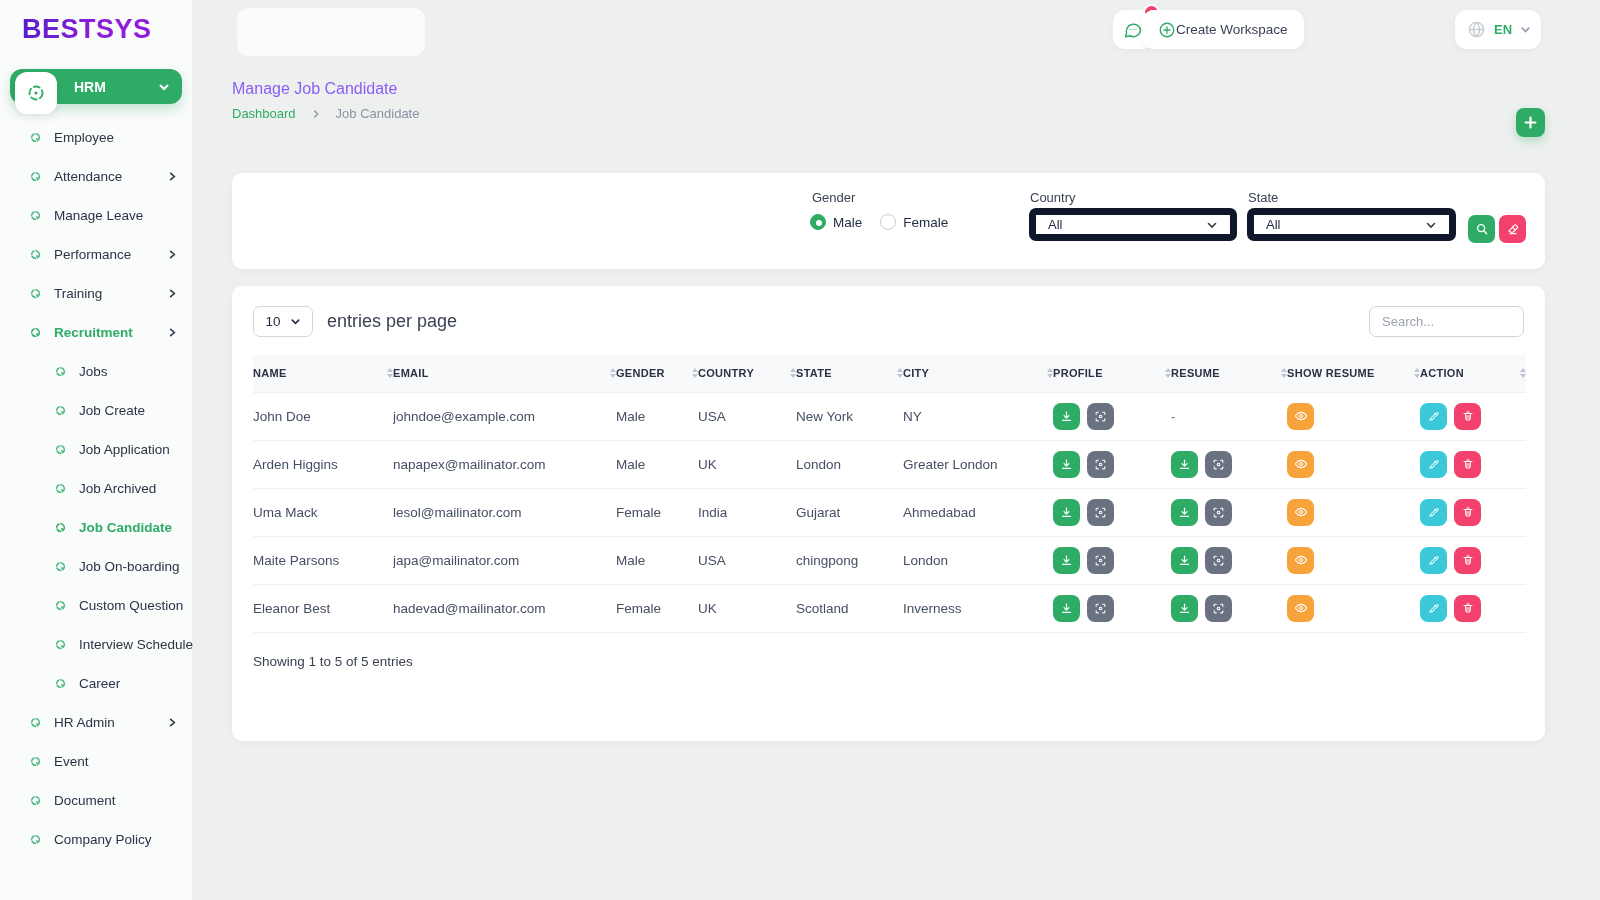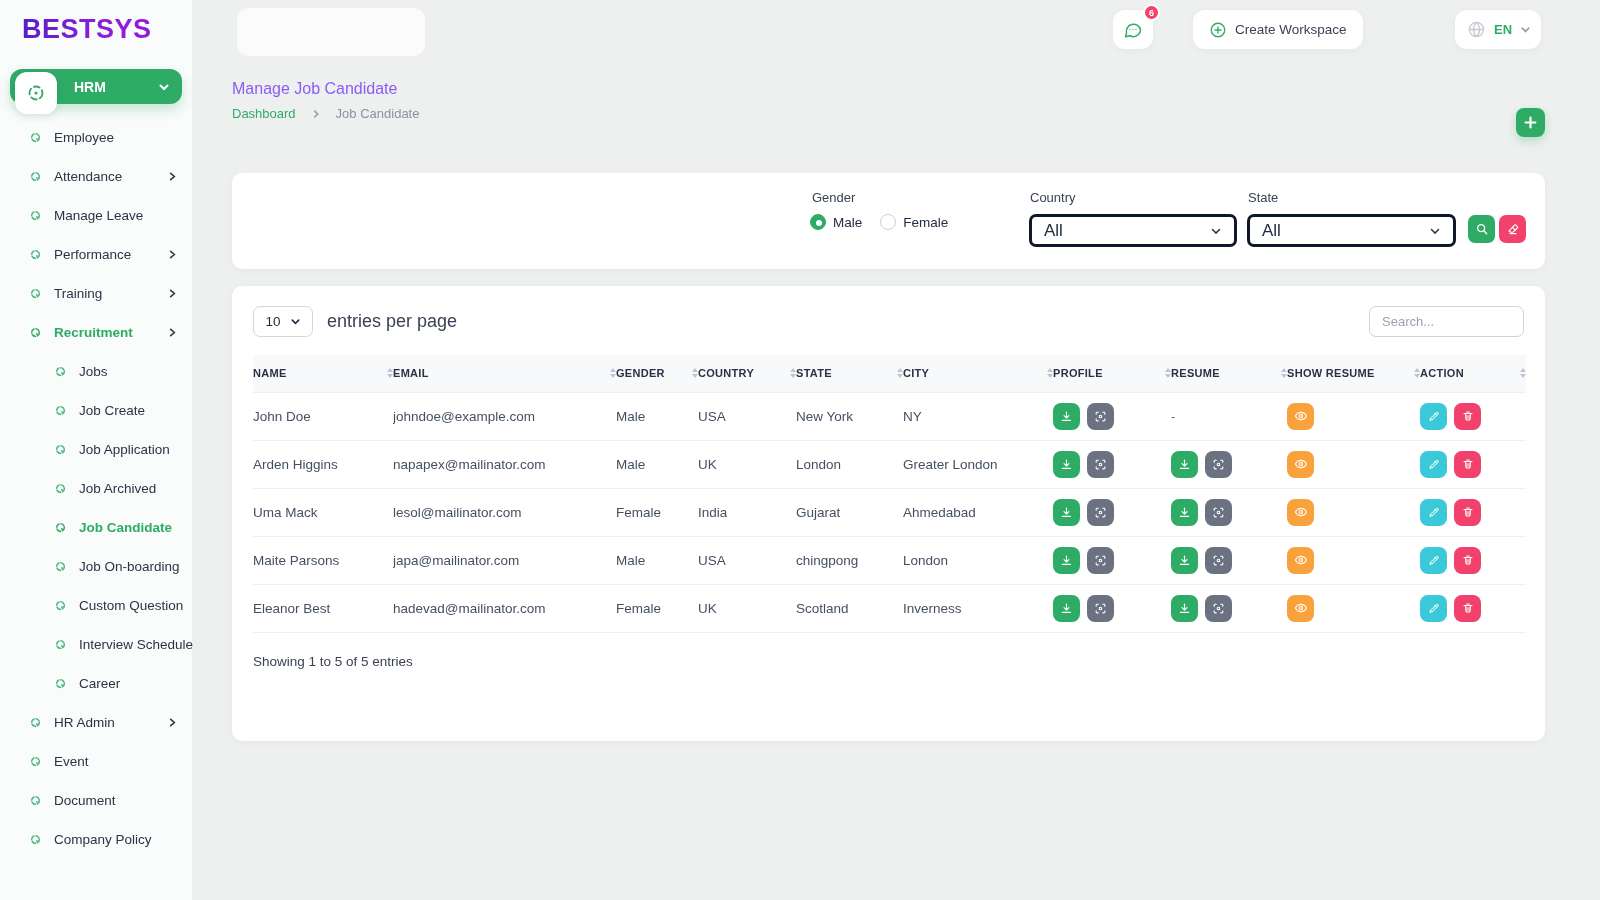--- a/index.html
+++ b/index.html
@@ -62,21 +62,21 @@
     display:flex; align-items:center; box-shadow:0 2px 8px rgba(0,0,0,.04);
     cursor:pointer;
   }
   .chat-pill { left:920px; width:40px; justify-content:center; }
   .chat-badge {
     position:absolute; top:-6px; right:-7px; min-width:17px; height:17px;
     background:#f1416c; color:#fff; font-size:9px; font-weight:bold;
     border-radius:50%; display:flex; align-items:center; justify-content:center;
     border:2px solid #fff;
   }
-  .create-pill { left:1000px; padding:0 16px; gap:8px; font-size:13.5px; color:#3a4254; }
+  .create-pill { left:949px; padding:0 16px; gap:0; font-size:13.5px; color:#3a4254; }
   .lang-pill { left:1262px; width:86px; padding:0 12px; gap:8px; }
   .lang-code { color:#2eac66; font-size:13px; font-weight:bold; }
 
   
   .main { position:absolute; left:193px; top:60px; width:1407px; padding:0 55px 0 39px; }
   .page-head { display:flex; justify-content:space-between; align-items:flex-start; margin-top:20px; }
   .page-title { font-size:16px; font-weight:normal; color:#8b5cf6; }
   .breadcrumb { display:flex; align-items:center; gap:15px; margin-top:8px; font-size:13px; }
   .bc-link { color:#2eac66; cursor:pointer; }
   .bc-sep { color:#9aa1b0; display:flex; }
@@ -98,22 +98,22 @@
   .f-state-label { left:1016px; }
   .radio-group { position:absolute; left:578px; top:41px; display:flex; align-items:center; gap:18px; }
   .radio-opt { display:flex; align-items:center; gap:7px; font-size:13.5px; color:#232d42; cursor:pointer; }
   .radio-dot { width:16px; height:16px; border-radius:50%; border:1px solid #c9ced6; background:#fff; position:relative; }
   .radio-dot.checked { background:#2eac66; border-color:#2eac66; }
   .radio-dot.checked::after {
     content:""; position:absolute; left:5px; top:5px; width:6px; height:6px;
     background:#fff; border-radius:50%;
   }
   .select-box {
-    position:absolute; top:41px; height:33px; border:3px solid #0f172a; border-radius:7px;
-    display:flex; align-items:center; padding:0 12px; font-size:17px; color:#232d42;
+    position:absolute; top:35px; height:33px; border:7px solid #0f172a; border-radius:7px;
+    display:flex; align-items:center; padding:0 12px; font-size:13px; color:#232d42;
     cursor:pointer; background:#fff;
   }
   .sel-country { left:797px; width:208px; }
   .sel-state { left:1015px; width:209px; }
   .select-box .sel-chev { margin-left:auto; display:flex; }
   .icon-btn {
     position:absolute; top:42px; width:27px; height:28px; border:none; border-radius:7px;
     display:flex; align-items:center; justify-content:center; cursor:pointer; color:#fff;
   }
   .btn-search { left:1236px; background:#2eac66; }

